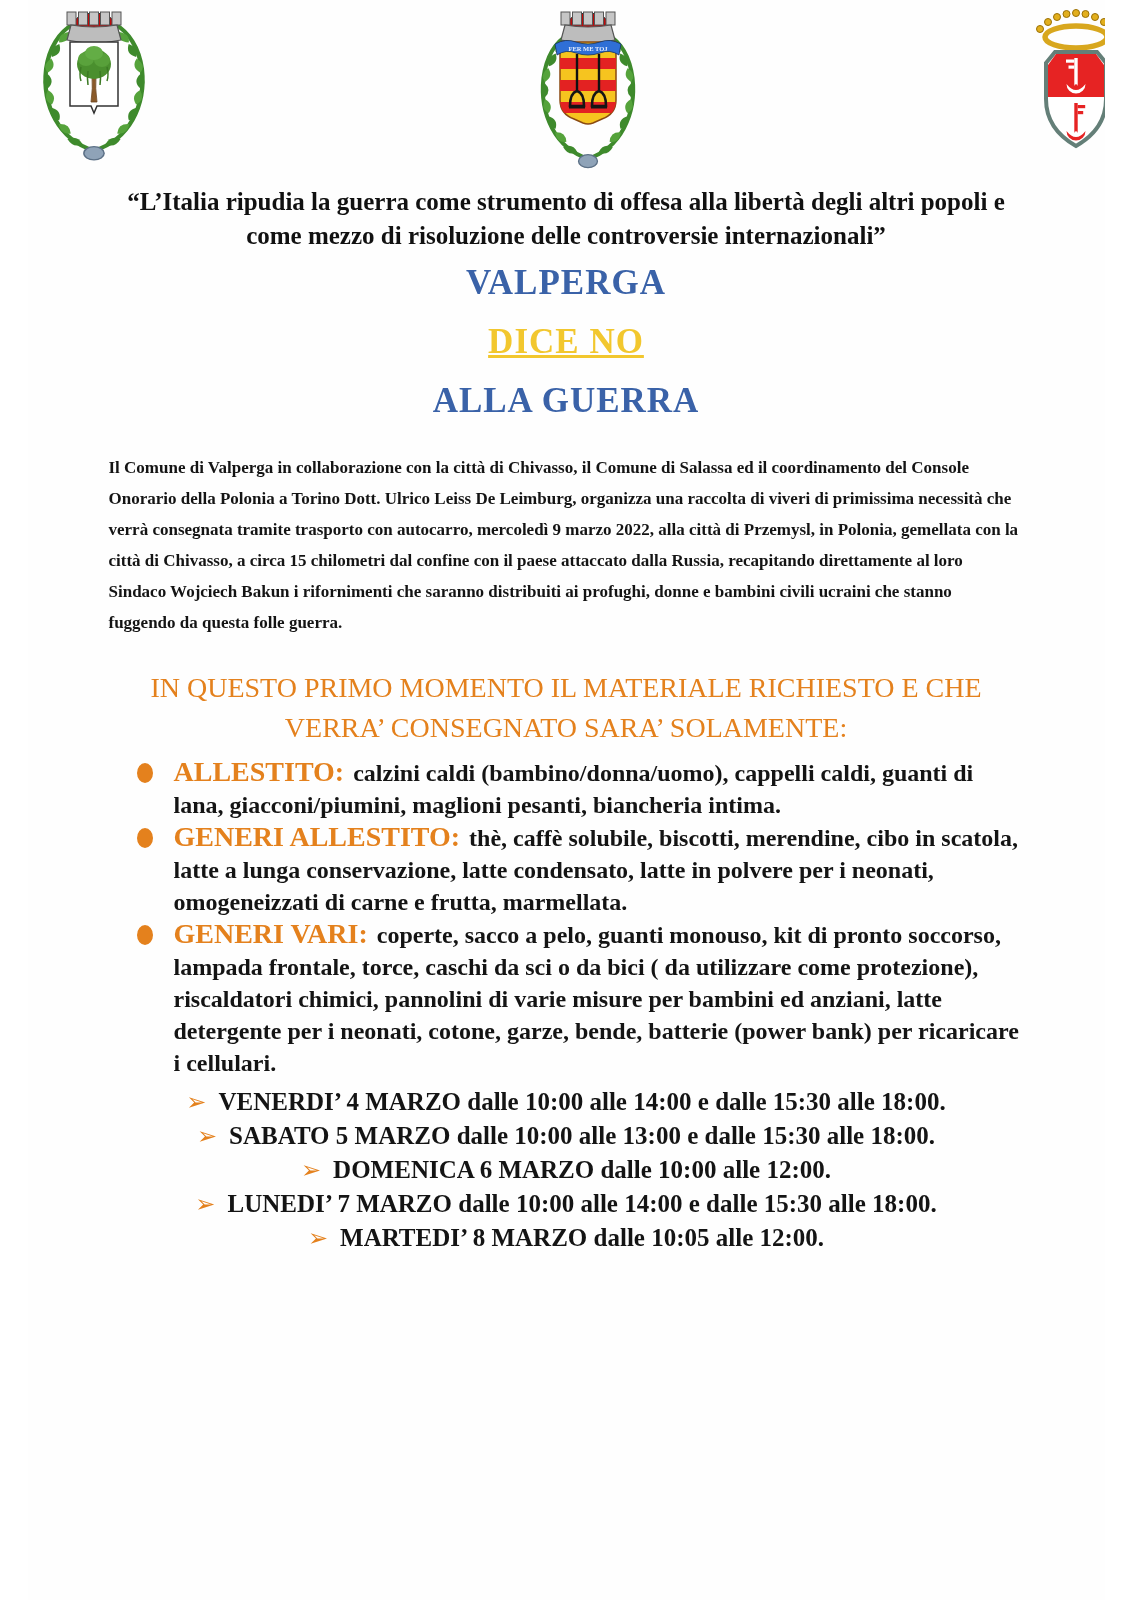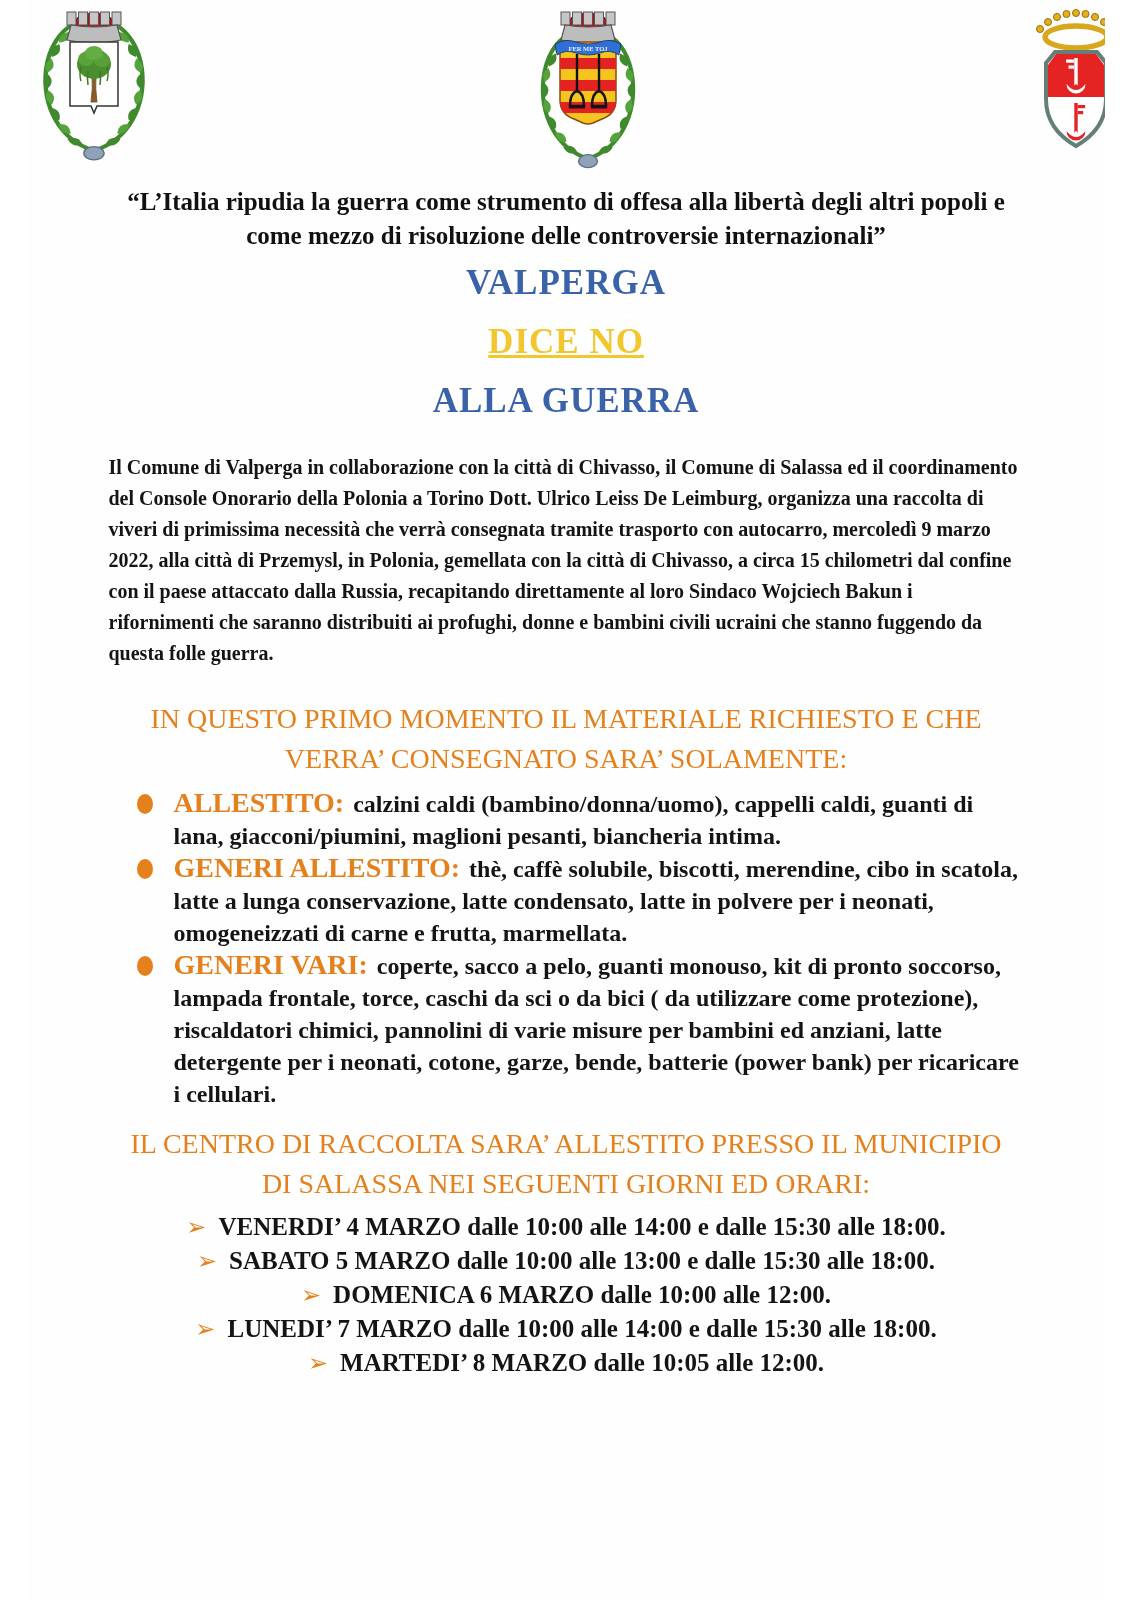--- a/index.html
+++ b/index.html
@@ -21,21 +21,21 @@
   }
   .title{
     margin:1px 0 0;text-align:center;
     font-weight:bold;font-size:35px;line-height:58px;letter-spacing:1px;
   }
   .title.blue{color:#3a62a8;}
   .title.yellow{color:#f2c72e;text-decoration:underline;}
 
   .intro{
     margin:22px 0 0;
-    font-weight:bold;font-size:20px;line-height:31px;color:#141414;
+    font-weight:bold;font-size:17px;line-height:31px;color:#141414;
     width:912px;
   }
 
   .orange-heading{
     margin:30px auto 0;text-align:center;
     font-weight:normal;font-size:28px;line-height:40px;color:#e4811d;
   }
   .orange-heading.h1w{max-width:950px;}
   .orange-heading.h2w{max-width:900px;margin-top:14px;}
 
@@ -189,21 +189,20 @@
       <li>
         <span class="dot"></span>
         <span class="item-label">GENERI ALLESTITO:</span><span class="item-text">thè, caffè solubile, biscotti, merendine, cibo in scatola, latte a lunga conservazione, latte condensato, latte in polvere per i neonati, omogeneizzati di carne e frutta, marmellata.</span>
       </li>
       <li>
         <span class="dot"></span>
         <span class="item-label">GENERI VARI:</span><span class="item-text">coperte, sacco a pelo, guanti monouso, kit di pronto soccorso, lampada frontale, torce, caschi da sci o da bici ( da utilizzare come protezione), riscaldatori chimici, pannolini di varie misure per bambini ed anziani, latte detergente per i neonati, cotone, garze, bende, batterie (power bank) per ricaricare i cellulari.</span>
       </li>
     </ul>
 
-    <h2 class="orange-heading h2w">IL CENTRO DI RACCOLTA SARA’ ALLESTITO PRESSO IL MUNICIPIO DI SALASSA NEI SEGUENTI GIORNI ED ORARI:</h2>
 
     <div class="schedule">
       <div class="sched-row">
         <span class="sched-arrow">➢</span>
         <span>VENERDI’ 4 MARZO dalle 10:00 alle 14:00 e dalle 15:30 alle 18:00.</span>
       </div>
       <div class="sched-row">
         <span class="sched-arrow">➢</span>
         <span>SABATO 5 MARZO dalle 10:00 alle 13:00 e dalle 15:30 alle 18:00.</span>
       </div>

